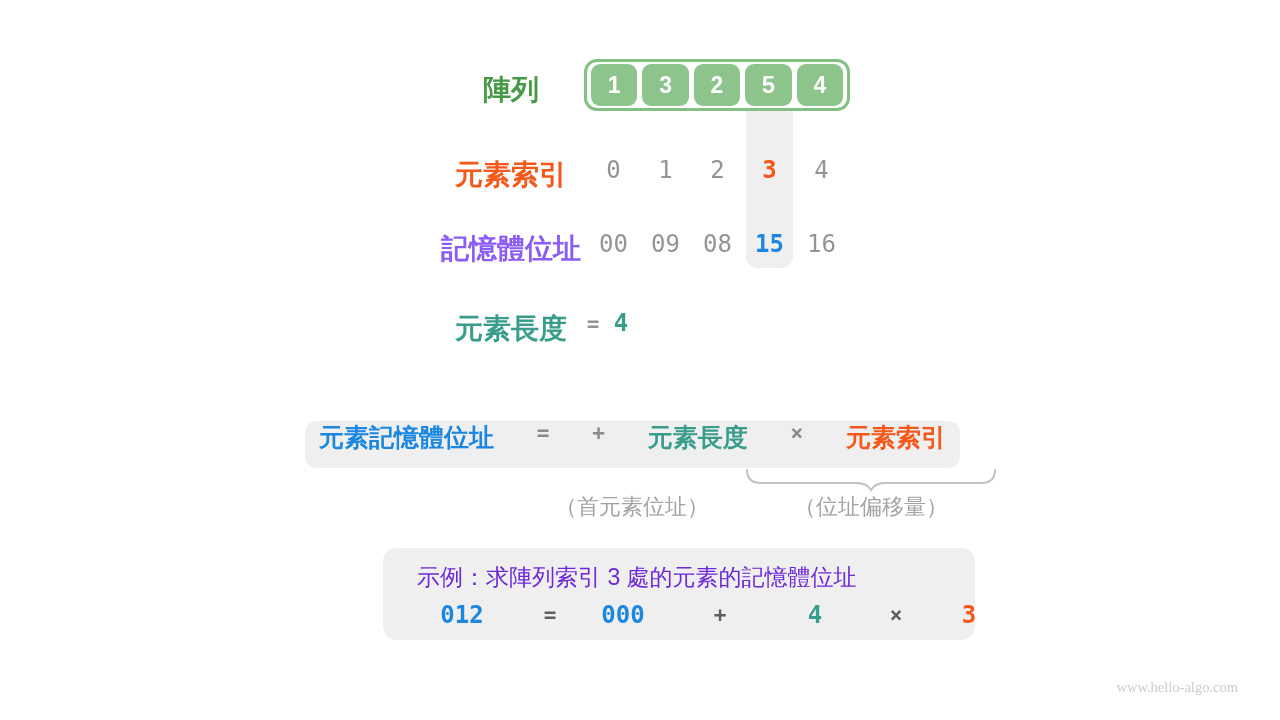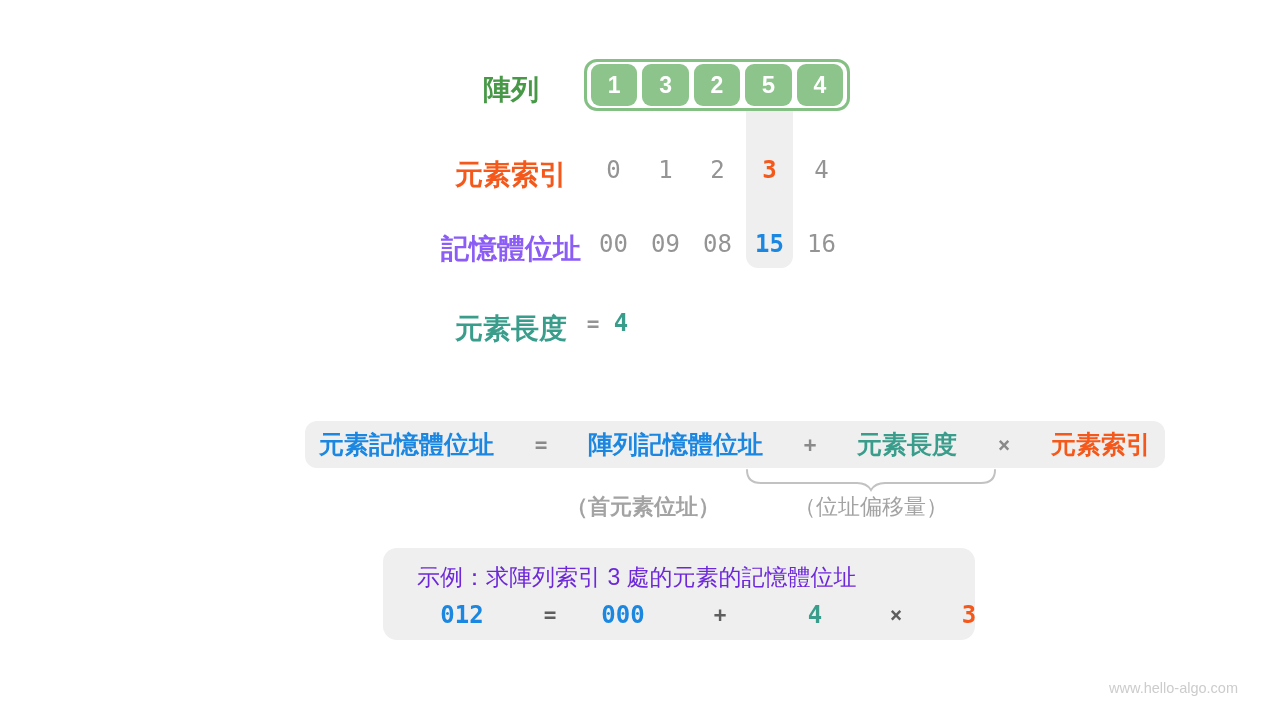--- a/index.html
+++ b/index.html
@@ -57,41 +57,41 @@
     position:absolute; left:578px; top:312px; width:30px; text-align:center;
     font-size:21px; font-weight:700; color:#949494; z-index:2;
   }
   .len-value {
     position:absolute; left:606px; top:309px; width:30px; text-align:center;
     font-size:24px; font-weight:700; color:#3a9d8c; z-index:2;
   }
 
   
   .formula-bar {
-    position:absolute; left:305px; top:421px; width:860px; height:47px;
+    position:absolute; left:305px; top:421px; width:655px; height:47px;
     background:#efefef; border-radius:12px;
-    display:flex; align-items:center; justify-content:space-between;
+    display:flex; align-items:flex-start; justify-content:space-between;
     padding:0 14px; z-index:2;
   }
   .formula-bar .term { font-size:25px; font-weight:700; white-space:nowrap; }
   .formula-bar .op {
     font-family:"DejaVu Sans Mono","Liberation Mono",monospace;
     font-size:21px; font-weight:700; color:#8a8a8a;
   }
   .t-blue   { color:#1b87e0; }
   .t-teal   { color:#3a9d8c; }
   .t-orange { color:#f4581a; }
 
   
   .brace-svg { position:absolute; left:745px; top:469px; z-index:2; }
   .caption {
     position:absolute; top:492px; width:240px; text-align:center;
     font-size:22px; color:#a3a3a3; z-index:2;
   }
-  .cap-base   { left:523px;font-weight:bold; }
+  .cap-base   { left:512px; }
   .cap-offset { left:751px; }
 
   
   .example-box {
     position:absolute; left:383px; top:548px; width:592px; height:92px;
     background:#efefef; border-radius:14px; z-index:1;
   }
   .example-title {
     position:absolute; left:417px; top:562px; font-size:23px; color:#6d28d9;
     z-index:2; white-space:nowrap;
@@ -100,21 +100,21 @@
     position:absolute; top:601px; height:28px; line-height:28px;
     transform:translateX(-50%);
     font-family:"DejaVu Sans Mono","Liberation Mono",monospace;
     font-size:24px; font-weight:700; z-index:2; white-space:nowrap;margin-left:32px;
   }
   .ex-op { color:#5f5f5f; font-size:21px; }
 
   
   .watermark {
     position:absolute; right:42px; bottom:24px;
-    font-family:Liberation Sans, sans-serif;
+    font-family:Liberation Serif, serif;
     font-size:14.5px; color:#cccccc; z-index:2;
   }
 </style>
 </head>
 <body>
 
 <div class="hl-column"></div>
 
 <div class="row-label lbl-array">陣列</div>
 <div class="array-box">
@@ -143,21 +143,20 @@
   <div class="value-cell">16</div>
 </div>
 
 <div class="row-label lbl-length">元素長度</div>
 <div class="len-equals mono">=</div>
 <div class="len-value mono">4</div>
 
 <div class="formula-bar">
   <span class="term t-blue">元素記憶體位址</span>
   <span class="op">=</span>
-  <span class="term t-blue">陣列記憶體位址</span>
   <span class="op">+</span>
   <span class="term t-teal">元素長度</span>
   <span class="op">×</span>
   <span class="term t-orange">元素索引</span>
 </div>
 
 <svg class="brace-svg" width="252" height="24" viewBox="0 0 252 24">
   <path d="M2,1 C2,10 7,14 16,14 L112,14 C119,14 123,16 126,21 C129,16 133,14 140,14 L236,14 C245,14 250,10 250,1" fill="none" stroke="#c2c2c2" stroke-width="2" stroke-linecap="round"></path>
 </svg>
 

